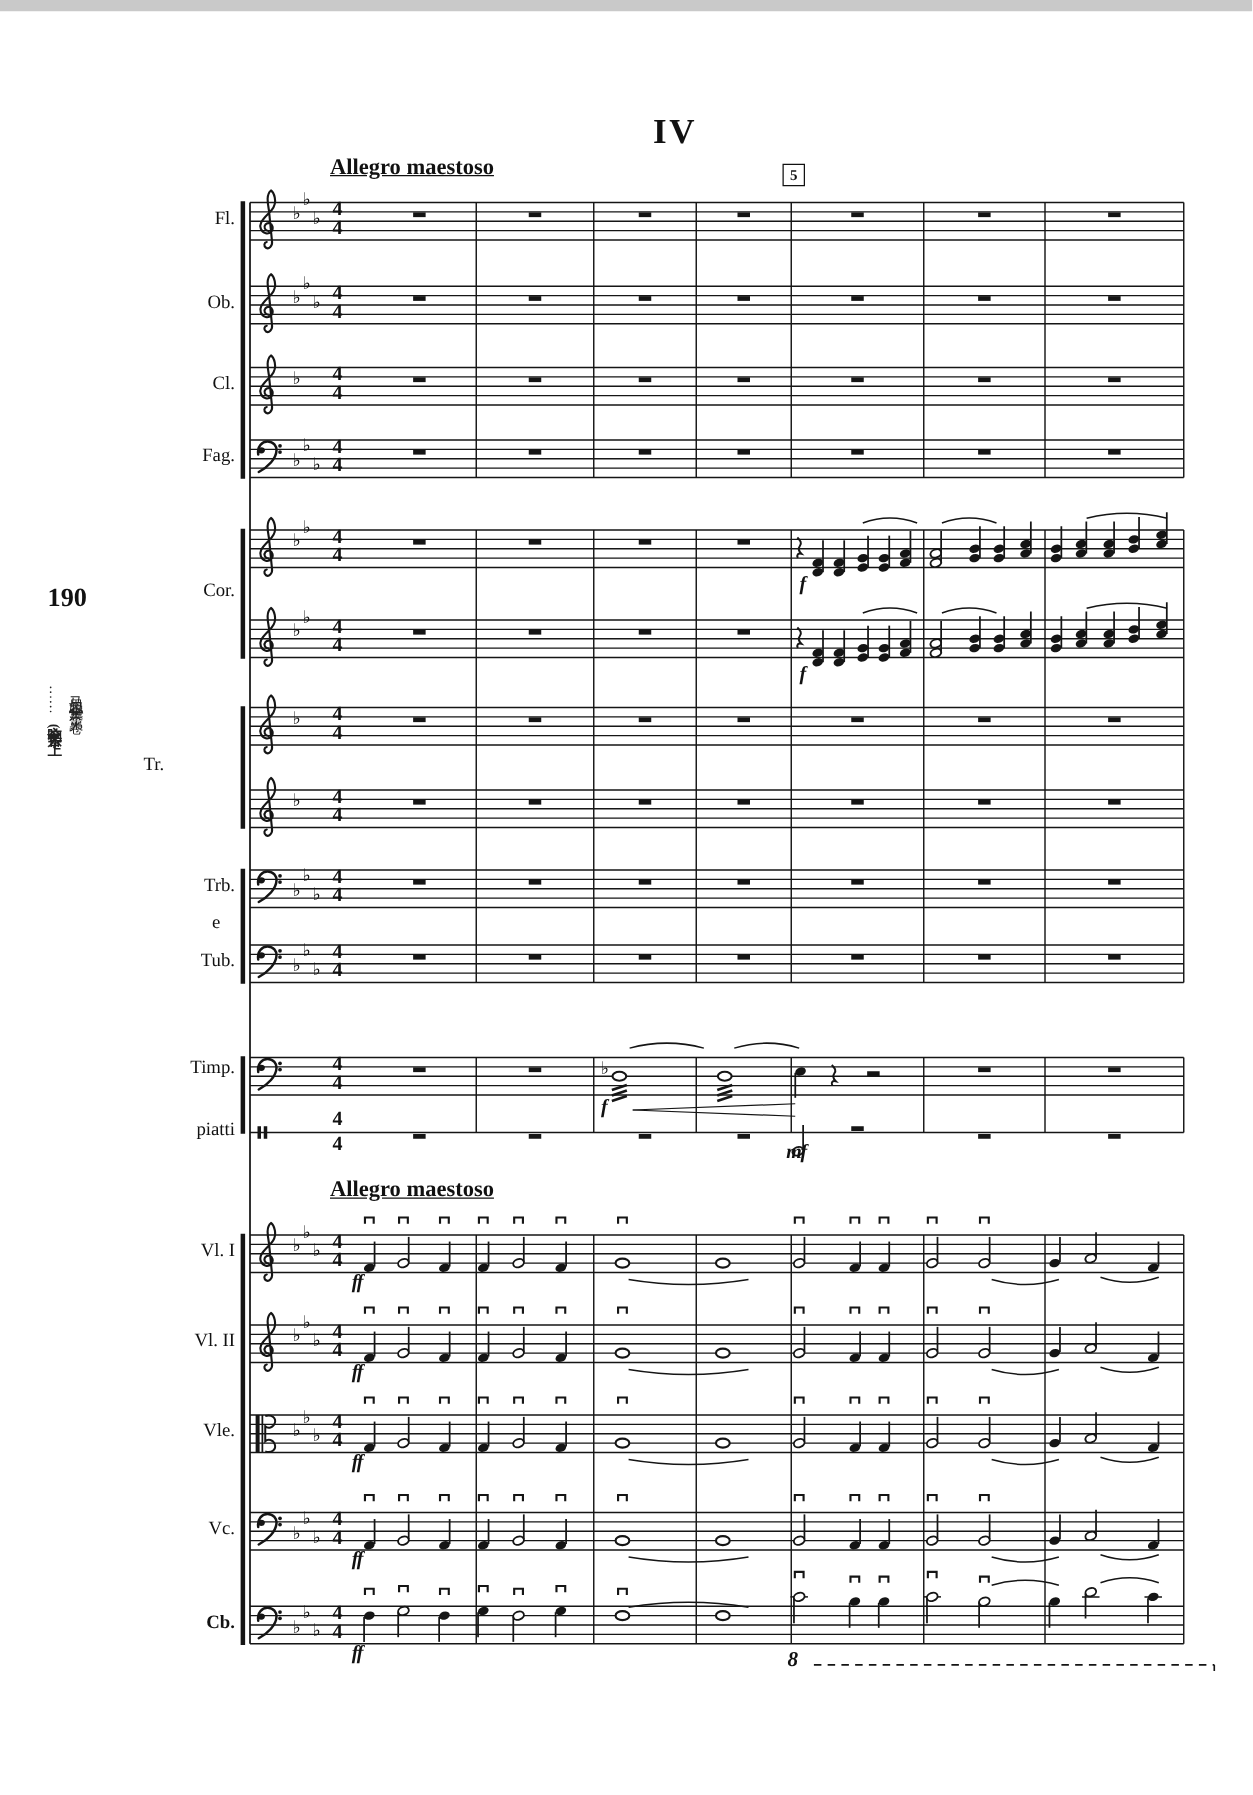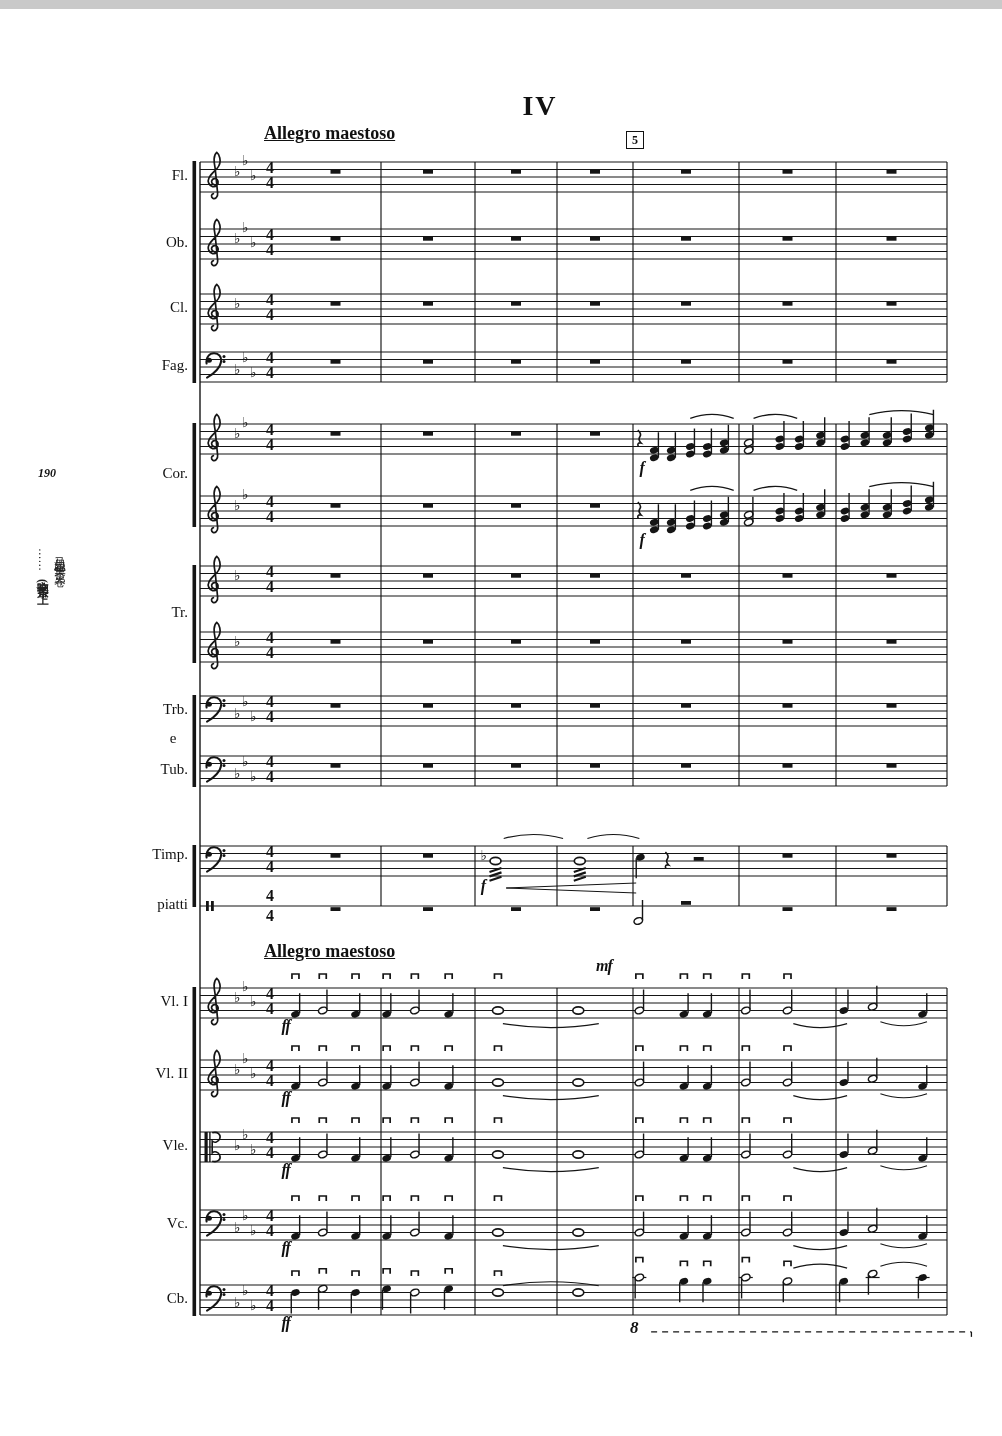--- a/index.html
+++ b/index.html
@@ -6,21 +6,21 @@
   .page{position:relative;width:1002px;height:1436px;background:#fff;overflow:hidden;
         font-family:"Liberation Serif","DejaVu Serif",serif;color:#111;}
   .scan-edge{position:absolute;left:0;top:0;width:1002px;height:9px;background:#c9c9c9;}
   .title{position:absolute;left:490px;top:90px;width:100px;text-align:center;
          font-size:28px;font-weight:bold;letter-spacing:2px;}
   .tempo{position:absolute;font-size:18px;font-weight:bold;text-decoration:underline;}
   .t-top{left:264px;top:123px;}
   .t-str{left:264px;top:941px;}
   .rehearsal{position:absolute;left:626px;top:131px;width:16px;height:16px;border:1.3px solid #111;
              font-size:12px;font-weight:bold;text-align:center;line-height:16px;}
-  .pagenum{position:absolute;left:38px;top:466px;font-size:12px;font-weight:bold;font-style:italic;}
+  .pagenum{position:absolute;left:38px;top:466px;font-size:21px;font-weight:bold;}
   .mvert{position:absolute;writing-mode:vertical-rl;font-size:11.5px;letter-spacing:2px;color:#222;}
   .m-series{left:52px;top:548px;height:130px;}
   .m-volume{left:35px;top:548px;height:150px;font-weight:bold;}
   .m-volume .dots{font-weight:normal;font-style:normal;letter-spacing:0;}
   .elabel{position:absolute;left:158px;top:730px;width:30px;text-align:center;font-size:15px;}
   .ottava{position:absolute;left:630px;top:1318px;font-size:17px;font-weight:bold;font-style:italic;}
   .ilabel{position:absolute;left:58px;width:130px;text-align:right;font-size:15px;}
   .tsig{position:absolute;width:16px;text-align:center;font-size:16px;font-weight:bold;line-height:16px;}
   .flat{position:absolute;font-size:14px;line-height:14px;}
   .acc{position:absolute;font-size:14px;line-height:14px;}
@@ -715,34 +715,34 @@
       <div class="flat" style="position: absolute; left: 234px; top: 1295.5px;">♭</div>
       <div class="flat" style="position: absolute; left: 242px; top: 1284.25px;">♭</div>
       <div class="flat" style="position: absolute; left: 250px; top: 1299.25px;">♭</div>
       <div class="tsig" style="position: absolute; left: 262px; top: 1283px;">4</div>
       <div class="tsig" style="position: absolute; left: 262px; top: 1298px;">4</div>
       <div class="ilabel" style="position: absolute; left: 58px; top: 167px; text-align: right;">Fl.</div>
       <div class="ilabel" style="position: absolute; left: 58px; top: 234px;">Ob.</div>
       <div class="ilabel" style="position: absolute; left: 58px; top: 299px;">Cl.</div>
       <div class="ilabel" style="position: absolute; left: 58px; top: 357px;">Fag.</div>
       <div class="ilabel" style="position: absolute; left: 58px; top: 465px;">Cor.</div>
-      <div class="ilabel" style="position: absolute; left: 58px; top: 604px;">Tr.</div>
+      <div class="ilabel" style="position: absolute; left: 58px; top: 604px; text-align: center;">Tr.</div>
       <div class="ilabel" style="position: absolute; left: 58px; top: 701px;">Trb.</div>
       <div class="ilabel" style="position: absolute; left: 58px; top: 761px;">Tub.</div>
       <div class="ilabel" style="position: absolute; left: 58px; top: 846px;">Timp.</div>
       <div class="ilabel" style="position: absolute; left: 58px; top: 896px;">piatti</div>
       <div class="ilabel" style="position: absolute; left: 58px; top: 993px;">Vl. I</div>
       <div class="ilabel" style="position: absolute; left: 58px; top: 1065px;">Vl. II</div>
       <div class="ilabel" style="position: absolute; left: 58px; top: 1137px;">Vle.</div>
       <div class="ilabel" style="position: absolute; left: 58px; top: 1215px;">Vc.</div>
-      <div class="ilabel" style="position: absolute; left: 58px; top: 1290px;">Cb.</div>
+      <div class="ilabel" style="position: absolute; left: 58px; top: 1290px; font-weight: bold;">Cb.</div>
       <div class="dyn" style="position: absolute; left: 639.6px; top: 459px;">f</div>
       <div class="dyn" style="position: absolute; left: 639.6px; top: 531px;">f</div>
       <div class="acc" style="position: absolute; left: 480.5px; top: 849px;">♭</div>
       <div class="dyn" style="position: absolute; left: 480.84px; top: 877px;">f</div>
-      <div class="dyn" style="position: absolute; left: 596px; top: 913px; margin-top: 44px;">mf</div>
+      <div class="dyn" style="position: absolute; left: 629px; top: 913px;">mf</div>
       <div class="dyn" style="position: absolute; left: 281.45px; top: 1017px;">ff</div>
       <div class="dyn" style="position: absolute; left: 281.45px; top: 1089px;">ff</div>
       <div class="dyn" style="position: absolute; left: 281.45px; top: 1161px;">ff</div>
       <div class="dyn" style="position: absolute; left: 281.45px; top: 1239px;">ff</div>
       <div class="dyn" style="position: absolute; left: 281.45px; top: 1314px;">ff</div>
     </div>
 </div>
 
 </body></html>

